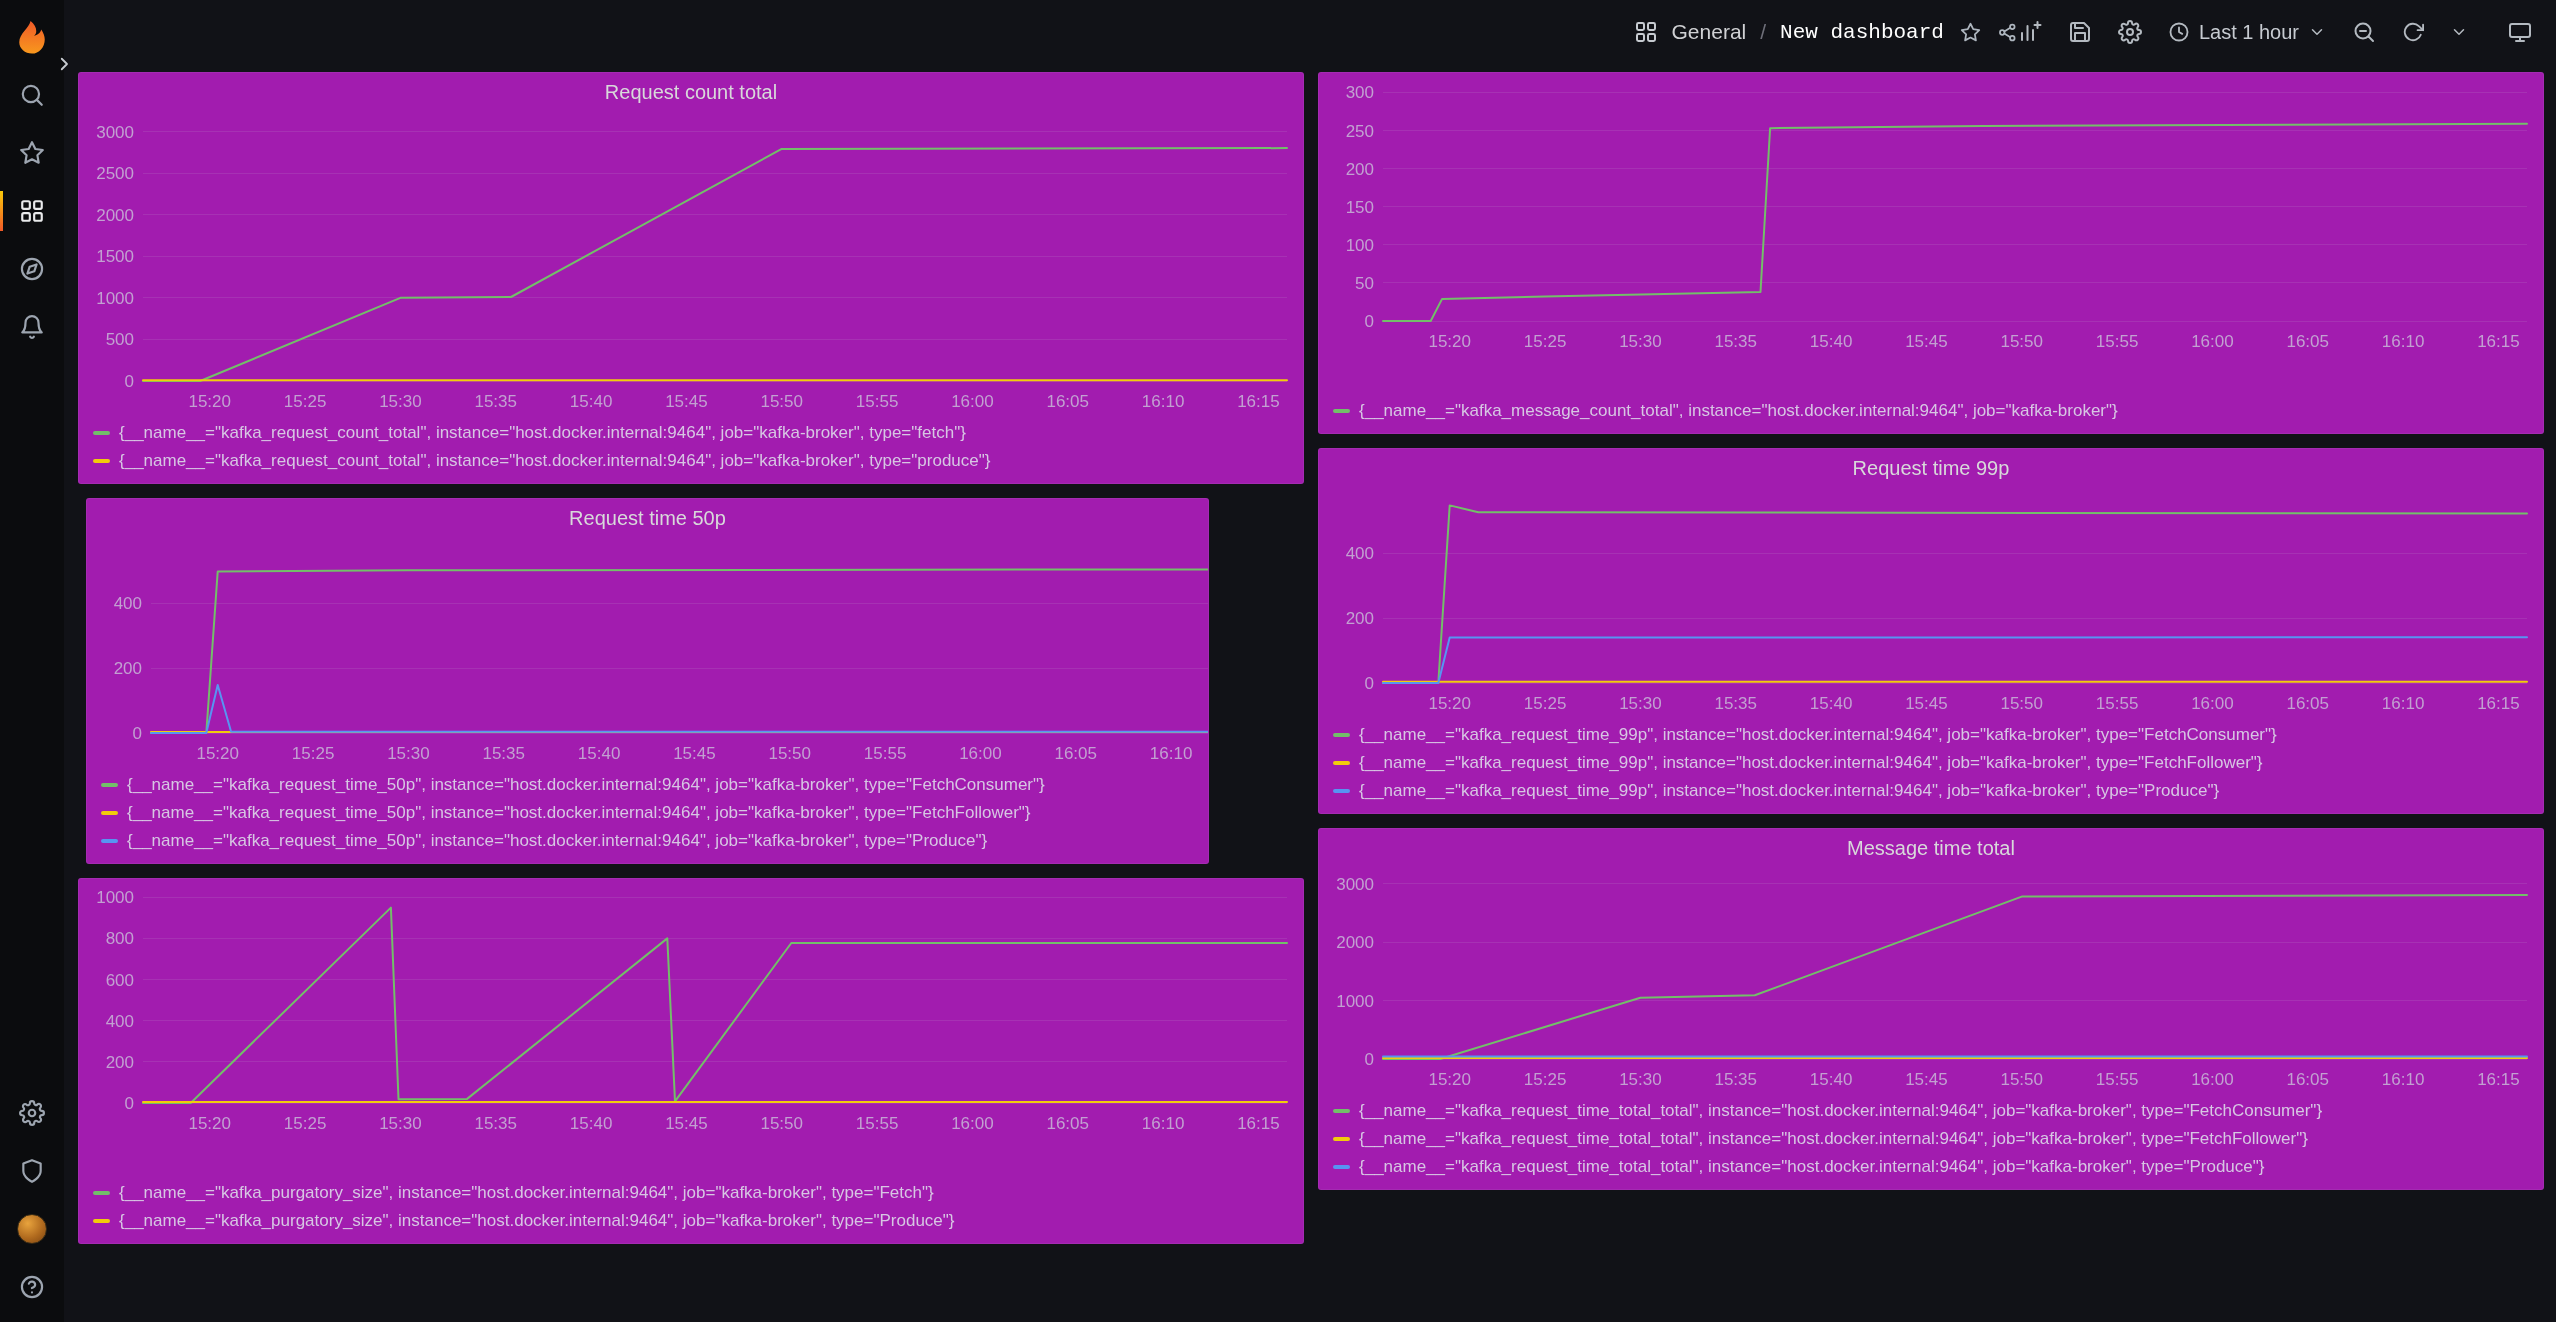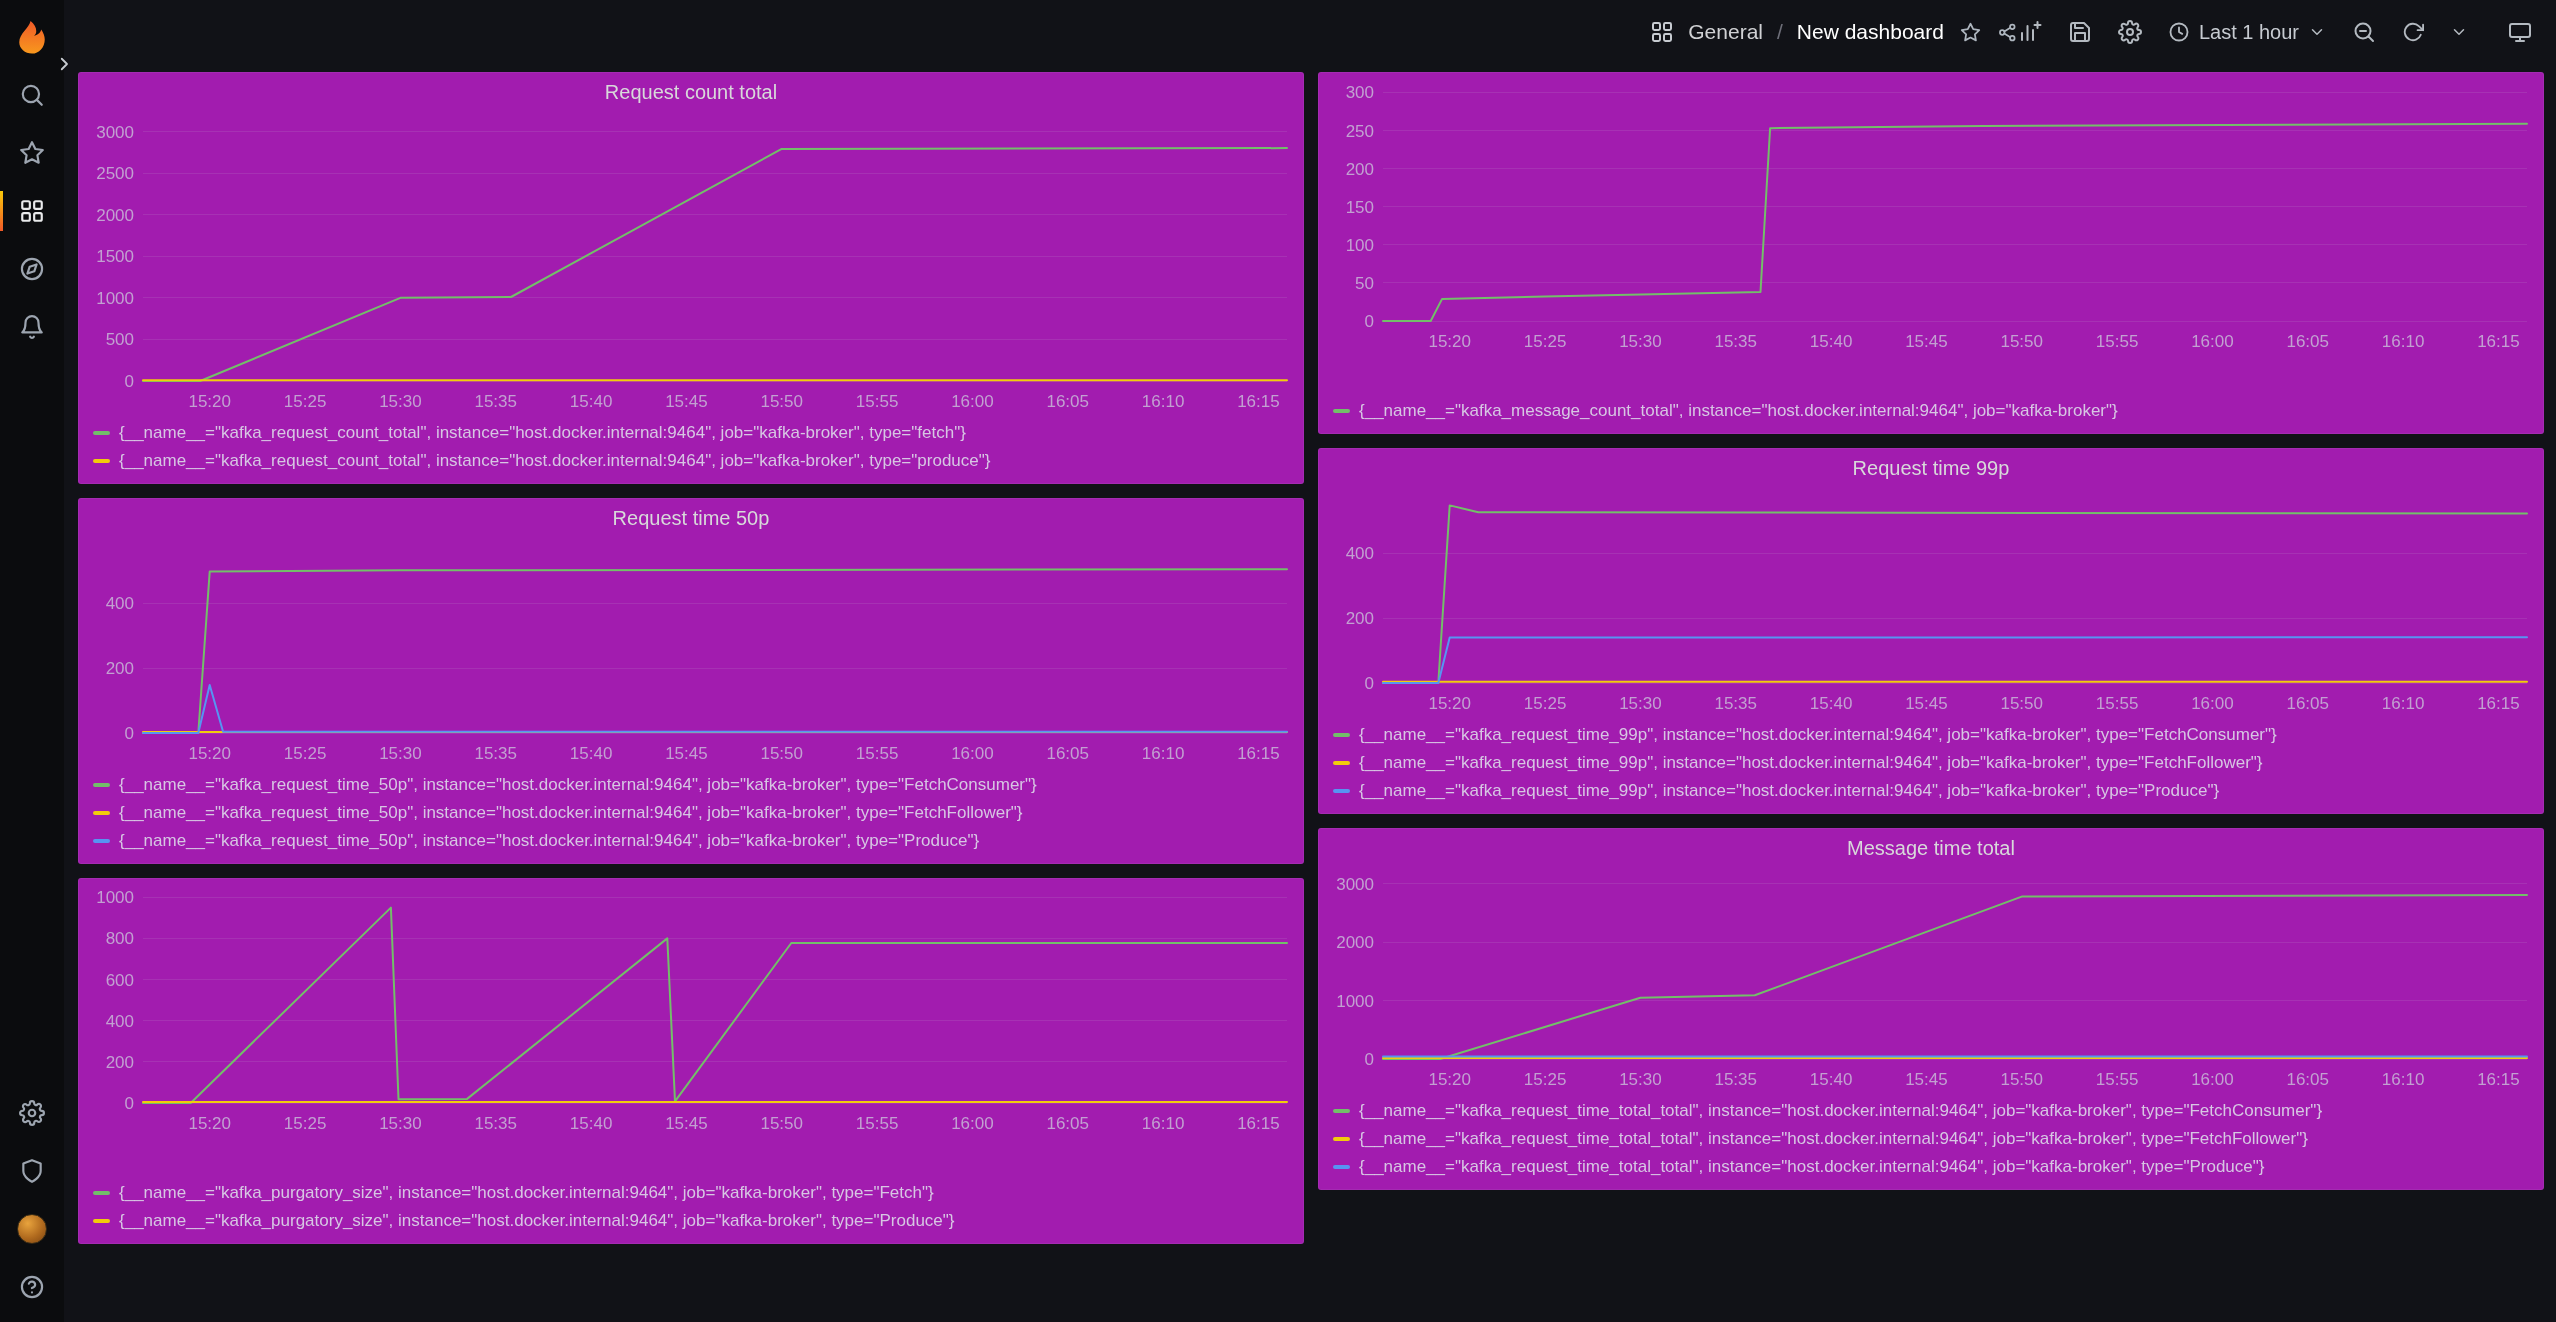--- a/index.html
+++ b/index.html
@@ -44,21 +44,21 @@
   
   .main { flex:1; display:flex; flex-direction:column; min-width:0; }
   .header {
     height:64px; flex:0 0 64px; display:flex; align-items:center;
     justify-content:flex-end; padding:0 24px 0 20px;
   }
   .crumbs { display:flex; align-items:center; gap:14px; font-size:21px; }
   .crumb-icon { color:#c7cbd1; display:flex; }
   .crumb-section { color:#d0d1d4; cursor:pointer; }
   .crumb-sep { color:rgba(204,204,220,.5); }
-  .crumb-title { color:#ffffff; }
+  .crumb-title { color:#ffffff;font-family:Liberation Mono, monospace; }
   .crumb-action { color:#aeb6bf; display:flex; cursor:pointer; margin-left:2px; }
   .header-right { display:flex; align-items:center; gap:26px; }
   .hbtn {
     background:transparent; border:none; padding:0; margin:0;
     color:#b4bac1; display:flex; align-items:center; gap:9px; cursor:pointer;
     font-family:inherit; font-size:20px;
   }
   .time-label { color:#c7cbd1; font-size:20px; }
   .tv-gap { margin-left:14px; }
 
@@ -344,21 +344,21 @@
             </svg>
           </div>
         <div class="legend">
             <div class="legend-row">
               <span class="swatch" style="background: rgb(115, 191, 105);"></span>
               <span>{__name__="kafka_message_count_total", instance="host.docker.internal:9464", job="kafka-broker"}</span>
             </div>
           </div>
       </section>
 
-      <section class="panel" style="left:14px;top:434px;width:1226px;height:366px">
+      <section class="panel" style="left:22px;top:434px;width:1123px;height:366px">
         <div class="panel-title">Request time 50p</div>
         <div class="plot">
             <svg width="1224" height="232">
               <line class="grid" x1="64" y1="196.0" x2="1208" y2="196.0"></line>
               <text class="ytick" x="55" y="202.0">0</text>
               <line class="grid" x1="64" y1="131.2" x2="1208" y2="131.2"></line>
               <text class="ytick" x="55" y="137.2">200</text>
               <line class="grid" x1="64" y1="66.3" x2="1208" y2="66.3"></line>
               <text class="ytick" x="55" y="72.3">400</text>
               <text class="xtick" x="130.7" y="222">15:20</text>

